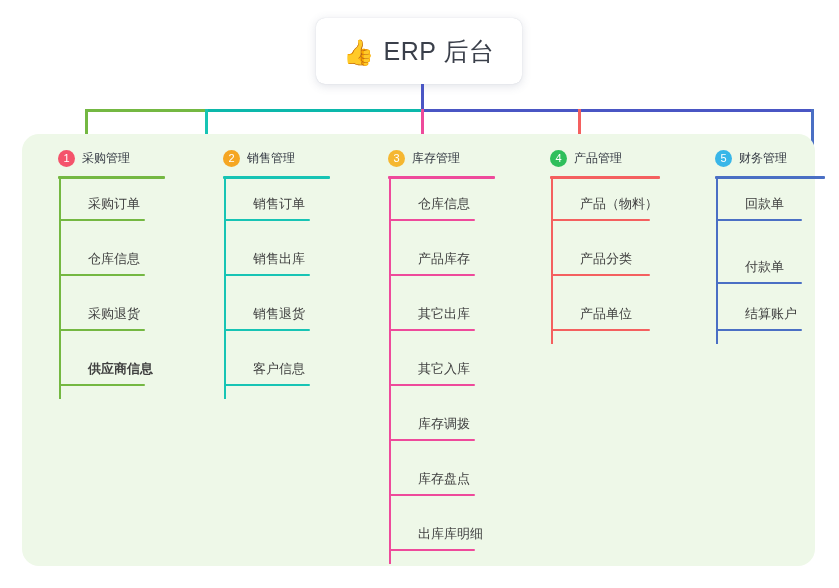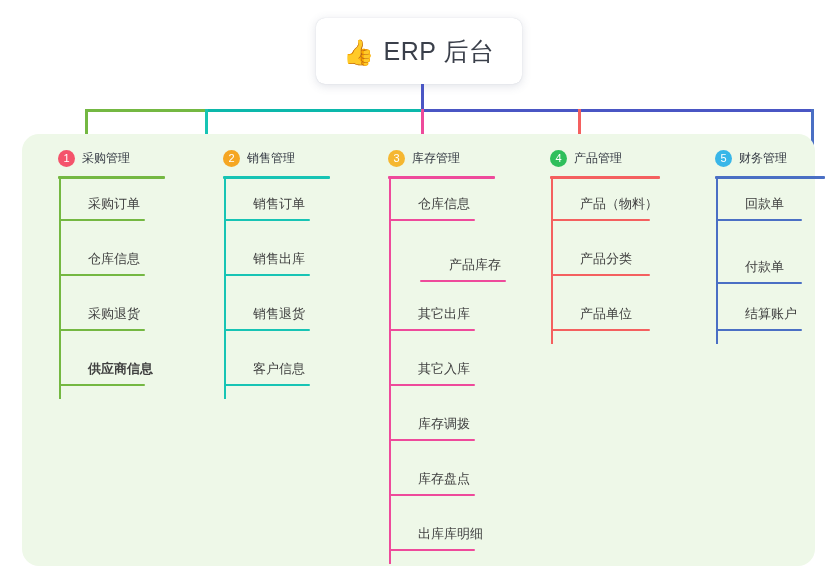--- a/index.html
+++ b/index.html
@@ -209,21 +209,21 @@
         <div class="col-head">
           <span class="badge" style="background: rgb(245, 183, 49);">3</span>
           <span class="col-title">库存管理</span>
         </div>
         <div class="head-rule" style="width: 107px; background: rgb(238, 74, 155);"></div>
         <div class="spine" style="height: 387px; background: rgb(238, 74, 155);"></div>
         <div class="leaf" style="top: 33px; width: 86px;">
           <div class="leaf-label">仓库信息</div>
           <div class="leaf-rule" style="width: 86px; background: rgb(238, 74, 155);"></div>
         </div>
-        <div class="leaf" style="top: 94px; width: 86px; margin-left: 31px;">
+        <div class="leaf" style="top: 88px; width: 86px;">
           <div class="leaf-label">产品库存</div>
           <div class="leaf-rule" style="width: 86px; background: rgb(238, 74, 155);"></div>
         </div>
         <div class="leaf" style="top: 143px; width: 86px;">
           <div class="leaf-label">其它出库</div>
           <div class="leaf-rule" style="width: 86px; background: rgb(238, 74, 155);"></div>
         </div>
         <div class="leaf" style="top: 198px; width: 86px; padding-left: 44px;">
           <div class="leaf-label">其它入库</div>
           <div class="leaf-rule" style="width: 86px; background: rgb(238, 74, 155);"></div>

